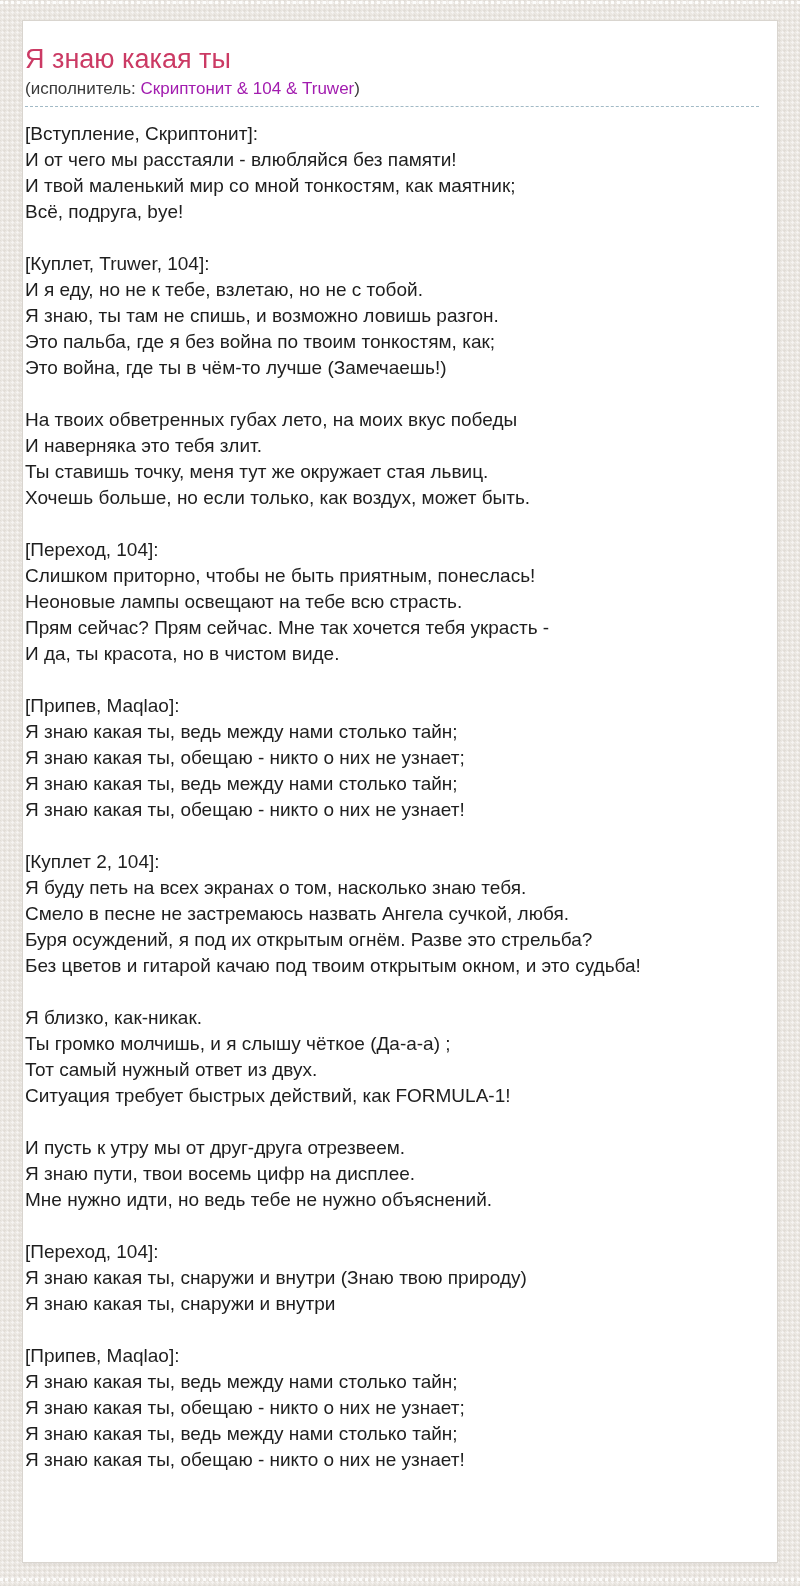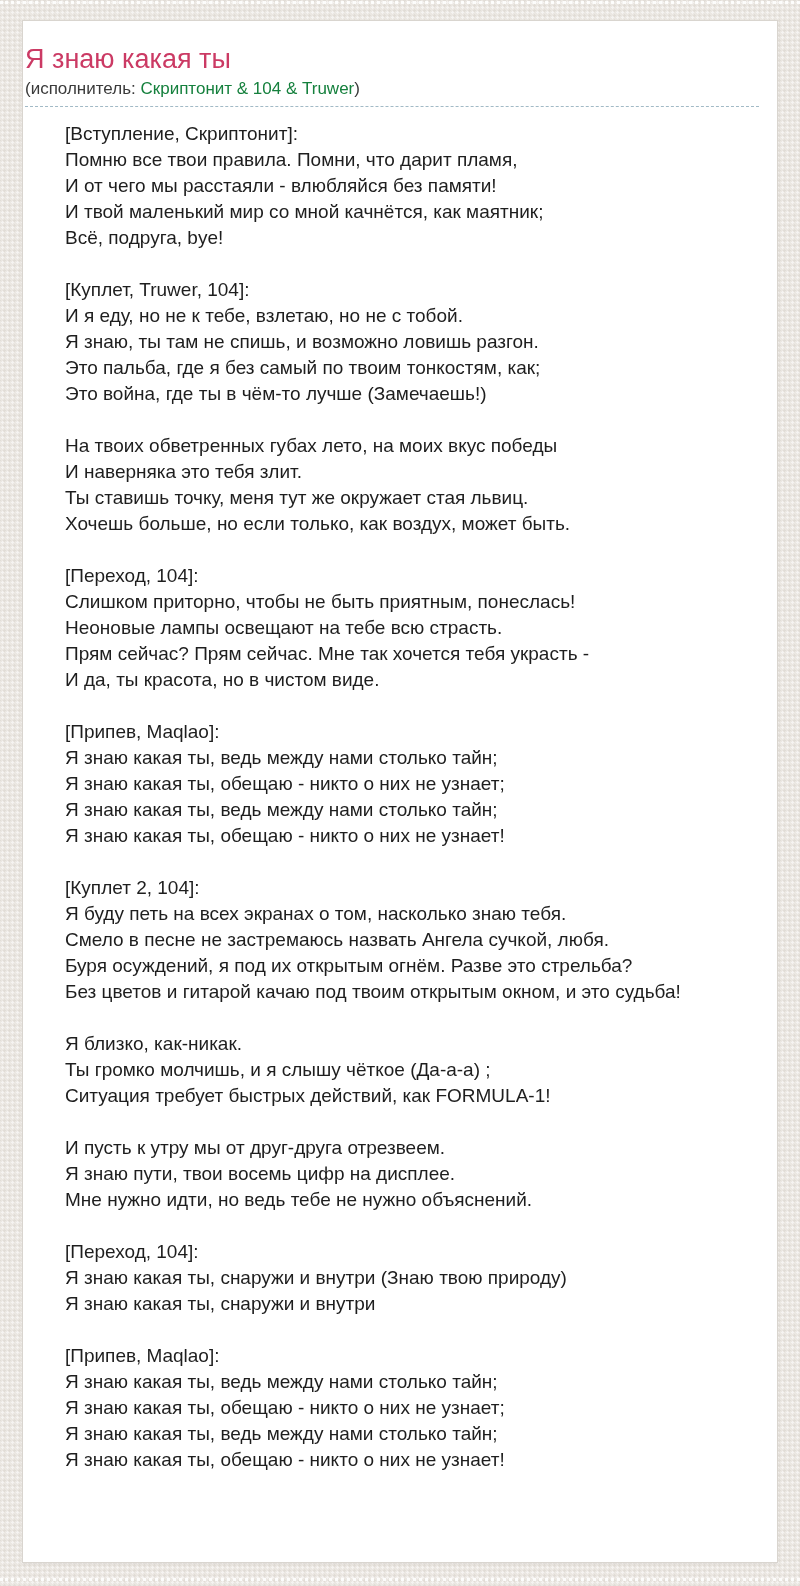--- a/index.html
+++ b/index.html
@@ -47,30 +47,29 @@
   }
   .subtitle-row {
     margin-top: 3px;
     padding-bottom: 6px;
     border-bottom: 1px dashed #a2bac6;
     font-size: 17px;
     color: #3a3a3a;
     line-height: 22px;
   }
   .artist-link {
-    color: #15803d;
+    color: #a21caf;
     text-decoration: none;
     cursor: pointer;
   }
   .lyrics {
     margin-top: 14px;
     font-size: 19px;
     line-height: 26px;
     color: #1e1e1e;
-    margin-left: 40px;
   }
   .stanza { margin-bottom: 26px; }
   .stanza:last-child { margin-bottom: 0; }
   .line { white-space: pre-wrap; }
 </style>
 </head>
 <body>
 
 <div class="deco-dots top"></div>
 <div class="deco-dots bottom"></div>
@@ -78,30 +77,29 @@
 <div class="card">
   <h1 class="song-title">Я знаю какая ты</h1>
 
   <div class="subtitle-row">
     <span>(исполнитель: </span><a class="artist-link">Скриптонит &amp; 104 &amp; Truwer</a><span>)</span>
   </div>
 
   <div class="lyrics">
       <div class="stanza">
         <div class="line">[Вступление, Скриптонит]:</div>
-        <div class="line">Помню все твои правила. Помни, что дарит пламя,</div>
         <div class="line">И от чего мы расстаяли - влюбляйся без памяти!</div>
-        <div class="line">И твой маленький мир со мной качнётся, как маятник;</div>
+        <div class="line">И твой маленький мир со мной тонкостям, как маятник;</div>
         <div class="line">Всё, подруга, bye!</div>
       </div>
       <div class="stanza">
         <div class="line">[Куплет, Truwer, 104]:</div>
         <div class="line">И я еду, но не к тебе, взлетаю, но не с тобой.</div>
         <div class="line">Я знаю, ты там не спишь, и возможно ловишь разгон.</div>
-        <div class="line">Это пальба, где я без самый по твоим тонкостям, как;</div>
+        <div class="line">Это пальба, где я без война по твоим тонкостям, как;</div>
         <div class="line">Это война, где ты в чём-то лучше (Замечаешь!)</div>
       </div>
       <div class="stanza">
         <div class="line">На твоих обветренных губах лето, на моих вкус победы</div>
         <div class="line">И наверняка это тебя злит.</div>
         <div class="line">Ты ставишь точку, меня тут же окружает стая львиц.</div>
         <div class="line">Хочешь больше, но если только, как воздух, может быть.</div>
       </div>
       <div class="stanza">
         <div class="line">[Переход, 104]:</div>
@@ -120,20 +118,21 @@
       <div class="stanza">
         <div class="line">[Куплет 2, 104]:</div>
         <div class="line">Я буду петь на всех экранах о том, насколько знаю тебя.</div>
         <div class="line">Смело в песне не застремаюсь назвать Ангела сучкой, любя.</div>
         <div class="line">Буря осуждений, я под их открытым огнём. Разве это стрельба?</div>
         <div class="line">Без цветов и гитарой качаю под твоим открытым окном, и это судьба!</div>
       </div>
       <div class="stanza">
         <div class="line">Я близко, как-никак.</div>
         <div class="line">Ты громко молчишь, и я слышу чёткое (Да-а-а) ;</div>
+        <div class="line">Тот самый нужный ответ из двух.</div>
         <div class="line">Ситуация требует быстрых действий, как FORMULA-1!</div>
       </div>
       <div class="stanza">
         <div class="line">И пусть к утру мы от друг-друга отрезвеем.</div>
         <div class="line">Я знаю пути, твои восемь цифр на дисплее.</div>
         <div class="line">Мне нужно идти, но ведь тебе не нужно объяснений.</div>
       </div>
       <div class="stanza">
         <div class="line">[Переход, 104]:</div>
         <div class="line">Я знаю какая ты, снаружи и внутри (Знаю твою природу)</div>

